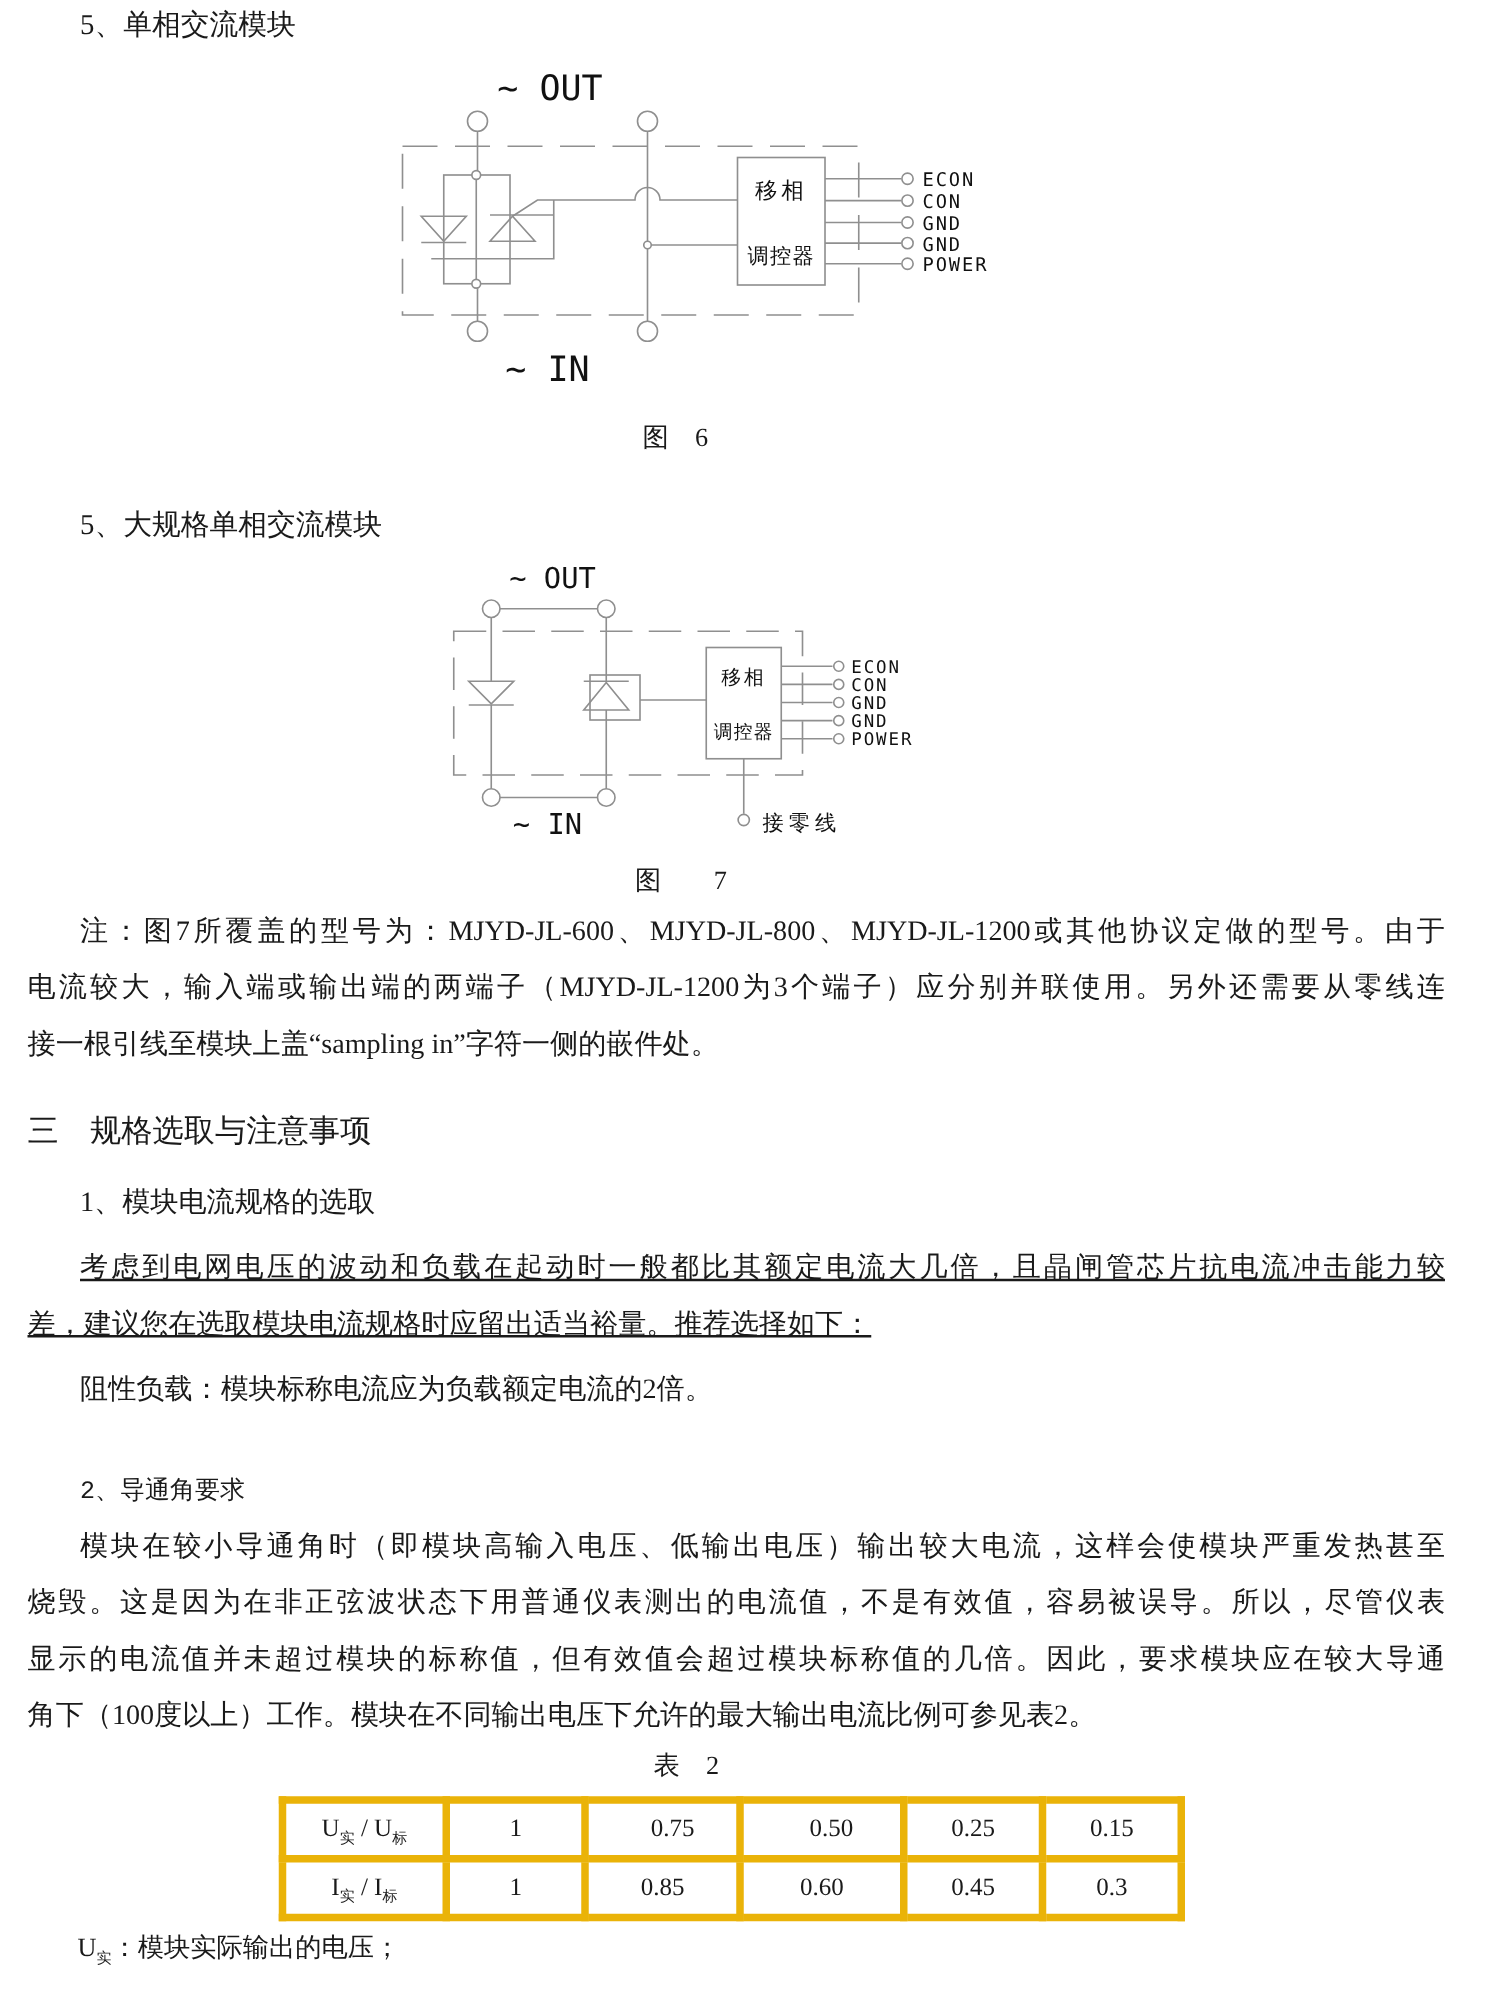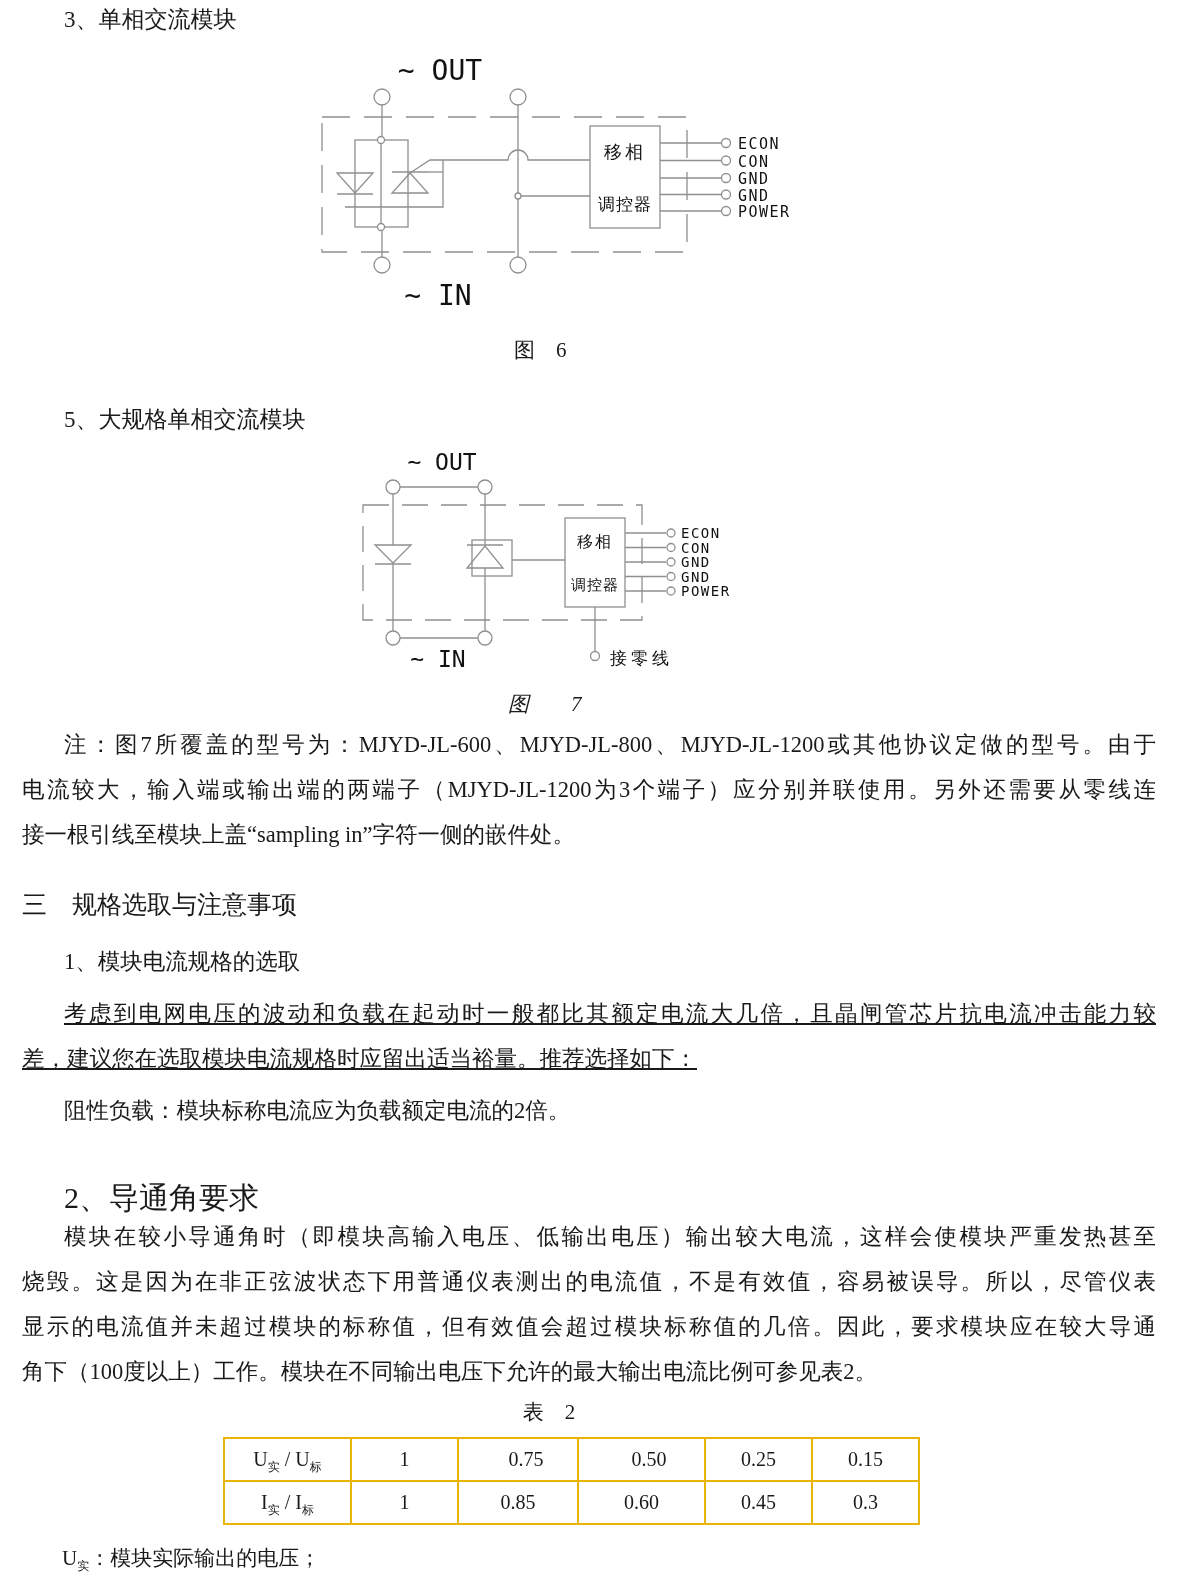--- a/index.html
+++ b/index.html
@@ -13,32 +13,32 @@
   .caption{font-size:21px;white-space:pre;}
   .para{width:1134px;font-size:22.5px;}
   .pline{line-height:45px;height:45px;text-align:justify;text-align-last:justify;overflow:hidden;}
   .plast{line-height:45px;height:45px;white-space:pre;}
   .tindent{text-indent:42px;}
   svg text{fill:#111111;}
   .cadtxt{font-family:"DejaVu Sans Mono","Liberation Mono",monospace;}
   .cjktxt{font-family:"Liberation Serif","DejaVu Serif",serif;}
   table.spec{border-collapse:collapse;table-layout:fixed;font-size:20px;}
   table.spec td{
-    border:2px solid #eab308;text-align:center;vertical-align:middle;
+    border:6px solid #eab308;text-align:center;vertical-align:middle;
     height:41px;padding:0;font-family:"Liberation Serif","DejaVu Serif",serif;
   }
   table.spec sub,.fnote sub{font-size:12px;line-height:0;}
   .fnote{font-size:21px;white-space:pre;}
 </style>
 </head>
 <body>
 
 <div class="page">
 
-  <div class="abs h-sub" style="left:64px;top:4px;">3、单相交流模块</div>
+  <div class="abs h-sub" style="left:64px;top:4px;">5、单相交流模块</div>
 
   <svg class="abs" style="left:300px;top:46px;" width="510" height="276" viewBox="300 46 510 276" fill="none" stroke="#8f8f8f" stroke-width="1.3">
     <text class="cadtxt" x="440" y="80" font-size="28" text-anchor="middle" stroke="none">~ OUT</text>
 
     <rect x="322" y="117" width="365" height="135" stroke-dasharray="28 14"></rect>
 
     <g>
       <circle cx="382" cy="97" r="8" fill="#ffffff"></circle>
       <line x1="382" y1="105" x2="382" y2="137"></line>
       <rect x="355" y="140" width="53" height="87"></rect>
@@ -159,40 +159,40 @@
 
     <g>
       <circle cx="393" cy="638" r="7" fill="#ffffff"></circle>
       <circle cx="485" cy="638" r="7" fill="#ffffff"></circle>
       <line x1="400" y1="638" x2="478" y2="638"></line>
     </g>
 
     <text class="cadtxt" x="438" y="667" font-size="23" text-anchor="middle" stroke="none">~ IN</text>
   </svg>
 
-  <div class="abs caption" style="left:508px;top:690px;font-style:italic;">图　　7</div>
+  <div class="abs caption" style="left:508px;top:690px;">图　　7</div>
 
   <div class="abs para" style="left:22px;top:722px;">
     <div class="pline tindent">注：图7所覆盖的型号为：MJYD-JL-600、MJYD-JL-800、MJYD-JL-1200或其他协议定做的型号。由于</div>
     <div class="pline">电流较大，输入端或输出端的两端子（MJYD-JL-1200为3个端子）应分别并联使用。另外还需要从零线连</div>
     <div class="plast">接一根引线至模块上盖“sampling in”字符一侧的嵌件处。</div>
   </div>
 
   <div class="abs h-main" style="left:22px;top:888px;">三　规格选取与注意事项</div>
 
   <div class="abs h-sub" style="left:64px;top:946px;font-size:22.5px;">1、模块电流规格的选取</div>
 
   <div class="abs para" style="left:22px;top:991px;text-decoration:underline;">
     <div class="pline tindent">考虑到电网电压的波动和负载在起动时一般都比其额定电流大几倍，且晶闸管芯片抗电流冲击能力较</div>
     <div class="plast">差，建议您在选取模块电流规格时应留出适当裕量。推荐选择如下：</div>
   </div>
 
   <div class="abs plast" style="left:64px;top:1088px;font-size:22.5px;">阻性负载：模块标称电流应为负载额定电流的2倍。</div>
 
-  <div class="abs h-sub" style="left:64px;top:1178px;font-size:30px;">2、导通角要求</div>
+  <div class="abs h-sub" style="left:64px;top:1178px;font-size:20px;font-family:Liberation Mono, monospace;">2、导通角要求</div>
 
   <div class="abs para" style="left:22px;top:1214px;">
     <div class="pline tindent">模块在较小导通角时（即模块高输入电压、低输出电压）输出较大电流，这样会使模块严重发热甚至</div>
     <div class="pline">烧毁。这是因为在非正弦波状态下用普通仪表测出的电流值，不是有效值，容易被误导。所以，尽管仪表</div>
     <div class="pline">显示的电流值并未超过模块的标称值，但有效值会超过模块标称值的几倍。因此，要求模块应在较大导通</div>
     <div class="plast">角下（100度以上）工作。模块在不同输出电压下允许的最大输出电流比例可参见表2。</div>
   </div>
 
   <div class="abs caption" style="left:0;top:1398px;width:1098px;text-align:center;">表　2</div>
 

